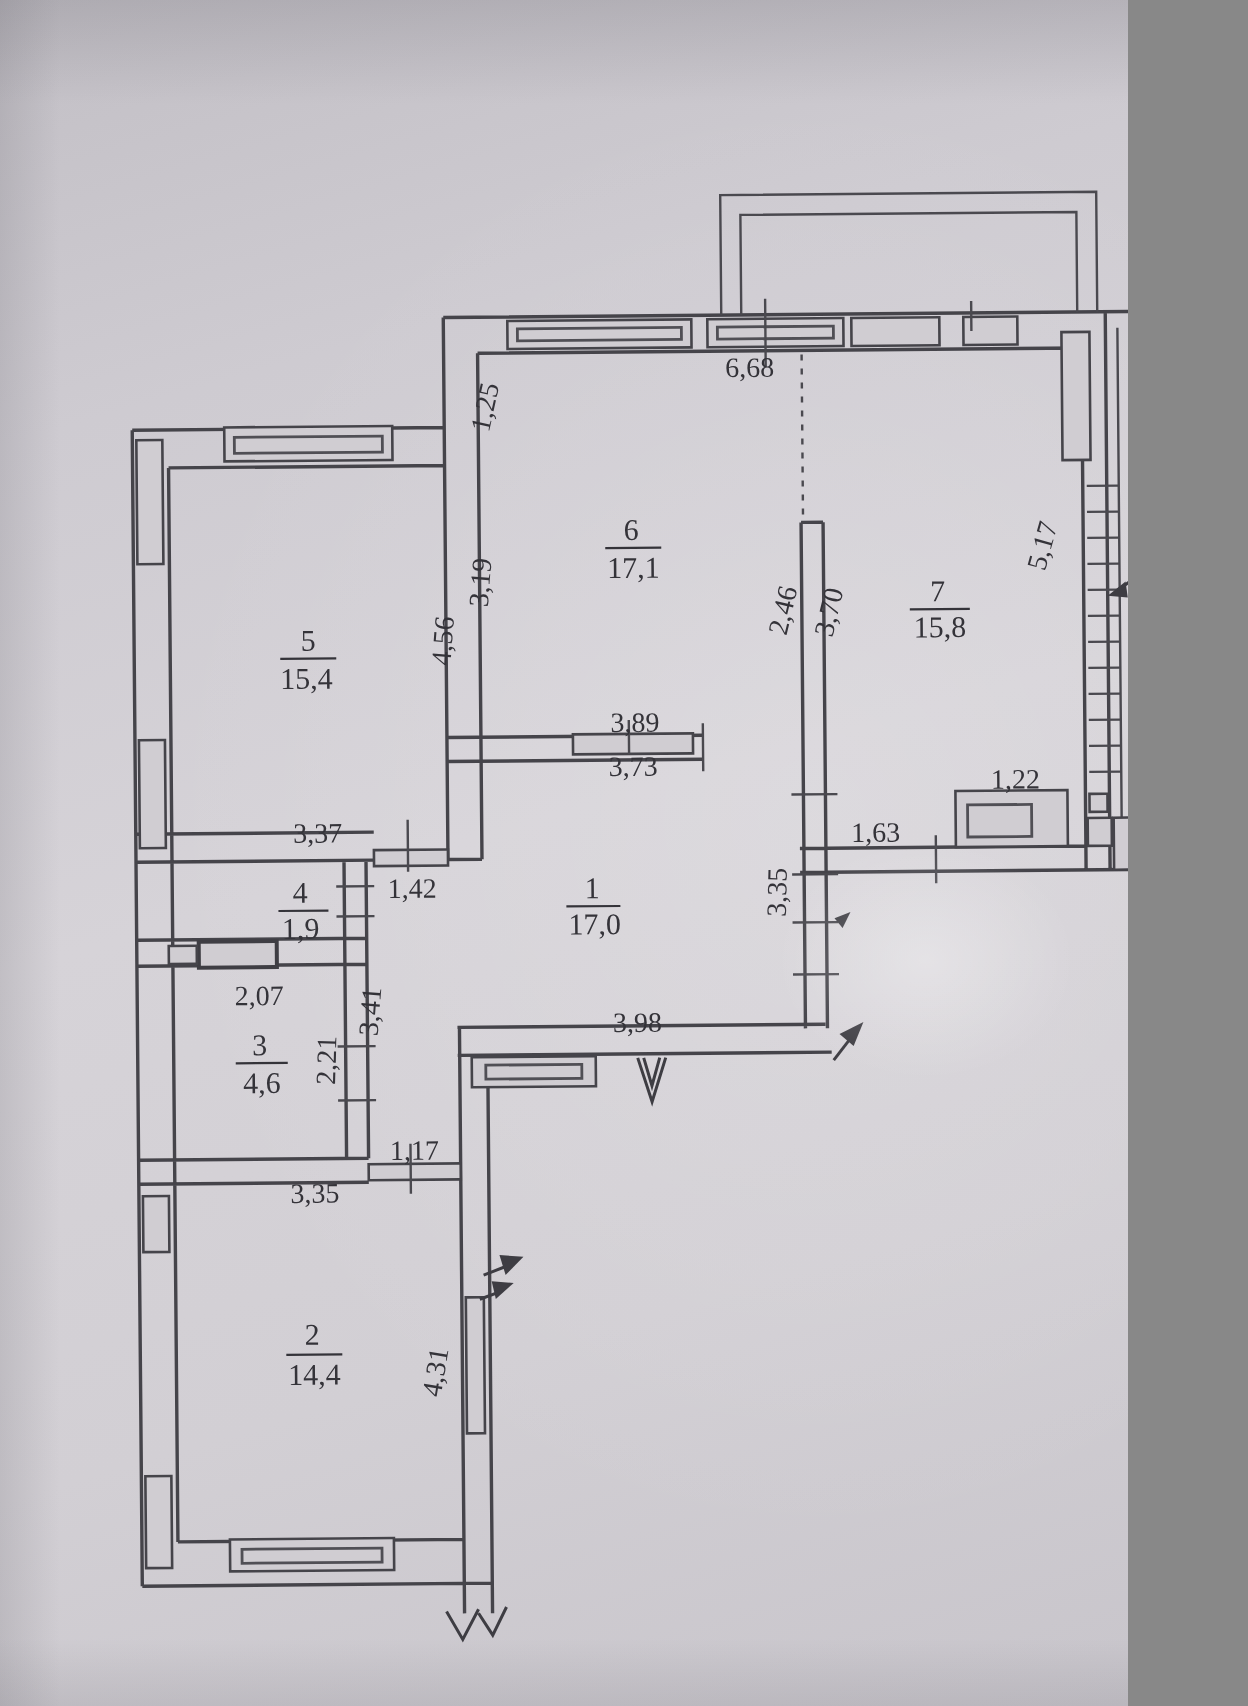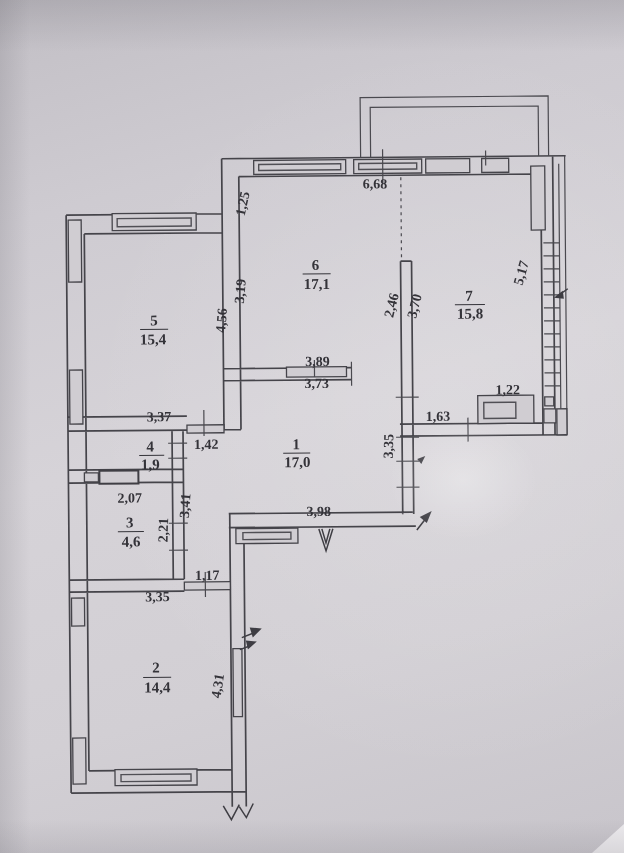--- a/index.html
+++ b/index.html
@@ -1,23 +1,22 @@
 <!DOCTYPE html>
 <html><head>
 <meta charset="utf-8">
 <title>Floor plan</title>
 <style>
   html,body{margin:0;padding:0;background:#888;}
   .photo{
-    position:relative;width:624px;height:853px;overflow:hidden;
+    position:relative;width:564px;height:853px;overflow:hidden;
     background:
       radial-gradient(95% 70% at 72% 48%, rgba(255,255,255,0.16), rgba(255,255,255,0) 62%),
       linear-gradient(164deg,#c2bfc5 0%,#cecbd1 22%,#d6d3d8 48%,#d2cfd4 74%,#c8c5cb 100%);
     font-family:"Liberation Serif","DejaVu Serif",serif;
-    font-weight:bold;
   }
   .shade-top{position:absolute;left:0;top:0;right:0;height:52px;
     background:linear-gradient(rgba(104,102,110,0.22),rgba(104,102,110,0));pointer-events:none;}
   .shade-bottom{position:absolute;left:0;bottom:0;right:0;height:34px;
     background:linear-gradient(rgba(110,108,116,0),rgba(110,108,116,0.16));pointer-events:none;}
   .shade-left{position:absolute;left:0;top:0;bottom:0;width:30px;
     background:linear-gradient(90deg,rgba(100,98,106,0.18),rgba(100,98,106,0));pointer-events:none;}
   .smudge{position:absolute;left:388px;top:420px;width:150px;height:120px;border-radius:50%;
     background:radial-gradient(closest-side,rgba(255,255,255,0.30),rgba(255,255,255,0));pointer-events:none;}
   svg{position:absolute;left:0;top:0;}

